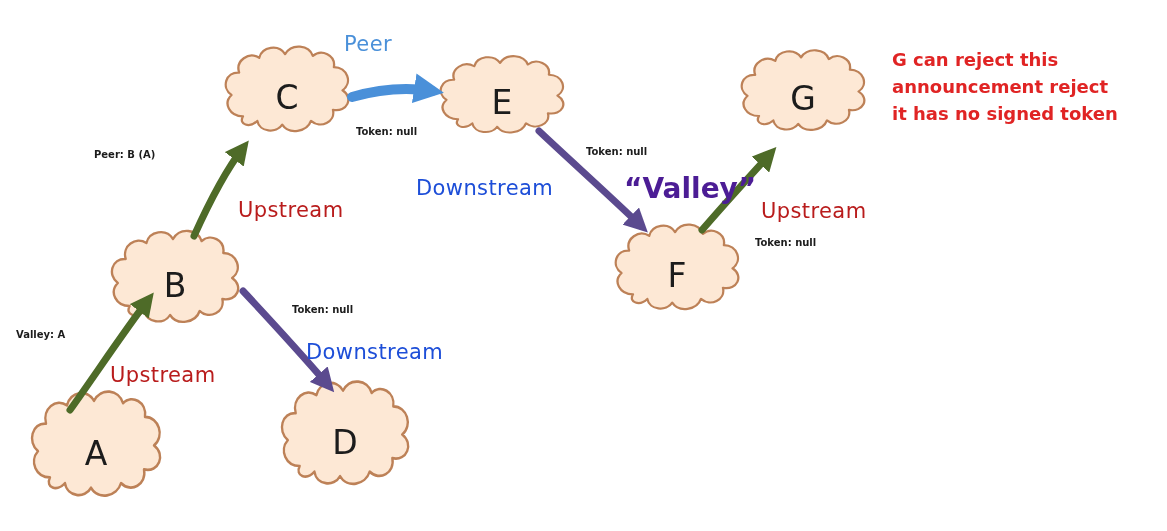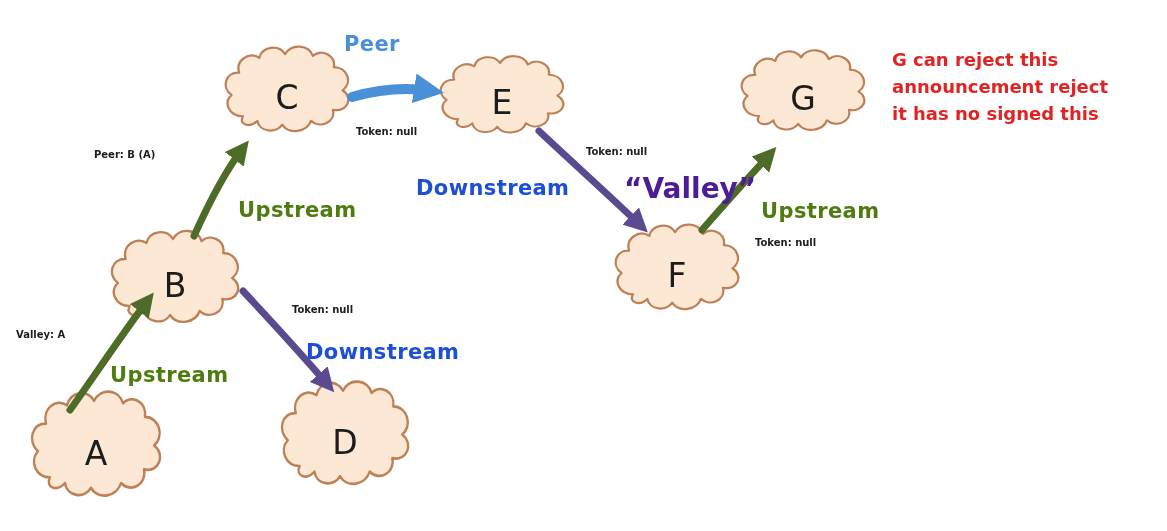--- a/index.html
+++ b/index.html
@@ -25,22 +25,22 @@
     display: flex; align-items: center; justify-content: center;
     font-size: 33px; font-weight: 500; color: #1c1c1c;
     padding-top: 6px;
   }
   .arrows { position: absolute; inset: 0; pointer-events: none; }
   .arrow { fill: none; stroke-linecap: round; }
   .arrow-green  { stroke: #4e6b28; stroke-width: 7; }
   .arrow-purple { stroke: #5b4a8f; stroke-width: 7; }
   .arrow-blue   { stroke: #4a90d9; stroke-width: 10; }
   .lbl { position: absolute; white-space: nowrap; }
-  .lbl-stream { font-size: 21px; font-weight: 700; letter-spacing: 0.4px; }
-  .green  { color: #4d7c0f; }
+  .lbl-stream { font-size: 21px; font-weight: 400; letter-spacing: 0.4px; }
+  .green  { color: #b91c1c; }
   .purple { color: #1d4ed8; }
   .blue   { color: #4a90d9; }
   .lbl-token  { font-size: 10px; font-weight: 600; color: #1c1c1c; }
   .lbl-valley { font-size: 28px; font-weight: 700; color: #4c1d95; }
   .note {
     position: absolute; left: 892px; top: 46px;
     color: #e02424; font-size: 18px; font-weight: 700;
     line-height: 1.5;
   }
   .note div { white-space: nowrap; }
@@ -140,16 +140,16 @@
   <span class="lbl lbl-stream purple" style="left:416px; top:176px">Downstream</span>
   <span class="lbl lbl-token" style="left:586px; top:146px">Token: null</span>
   <span class="lbl lbl-valley" style="left:624px; top:172px">“Valley”</span>
 
   <span class="lbl lbl-stream green" style="left:761px; top:199px">Upstream</span>
   <span class="lbl lbl-token" style="left:755px; top:237px">Token: null</span>
 
   <div class="note">
     <div>G can reject this</div>
     <div>announcement reject</div>
-    <div>it has no signed this</div>
+    <div>it has no signed token</div>
   </div>
 
 </div>
 
 </body></html>

